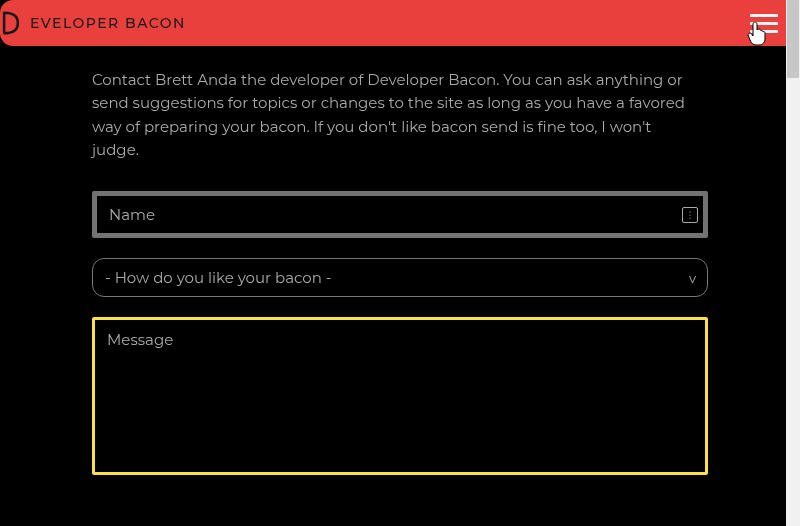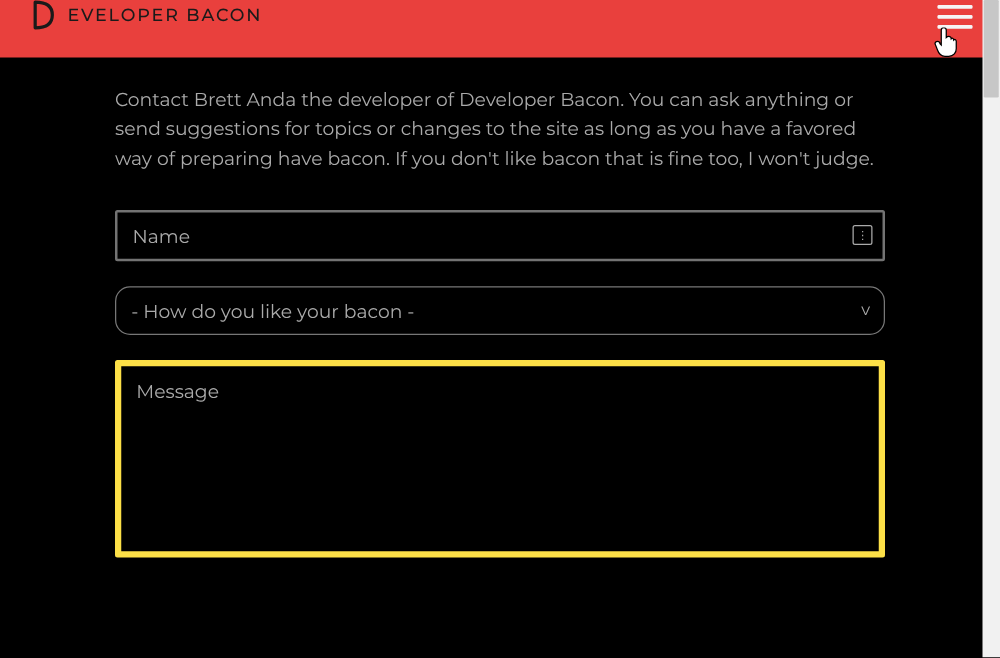--- a/index.html
+++ b/index.html
@@ -1,40 +1,41 @@
 <!DOCTYPE html>
 <html><head>
 <meta charset="utf-8">
 <style>
 * { margin: 0; padding: 0; box-sizing: border-box; }
 html, body { width: 800px; height: 526px; overflow: hidden; }
 body { font-family: 'Montserrat', Arial, sans-serif; background: #000; color: #ccc; position: relative; }
 
 .header {
   width: 100%; height: 46px; background: #e9403d;
-  display: flex; align-items: flex-start; justify-content: space-between;
-  padding: 0 18px 0 24px;
+  display: flex; align-items: center; justify-content: space-between;
+  padding: 0 18px 0 0;
+  border-radius: 13px;
 }
 .brand { display: flex; align-items: center; gap: 8px; color: #1a1a1a; }
 .brand-logo { width: 22px; height: 24px; display: flex; align-items: center; justify-content: center; }
 .brand-text { font-size: 14px; font-weight: 500; letter-spacing: 1.5px; color: #1a1a1a; }
 
 .hamburger { display: flex; flex-direction: column; gap: 5px; cursor: pointer; padding: 4px; }
 .hamburger span { display: block; width: 28px; height: 3px; background: #f5f5f5; border-radius: 1px; }
 
 .main { padding: 22px 92px 0 92px; }
 
 .page-title { color: #fff; font-size: 32px; font-weight: 700; letter-spacing: 2px; margin-bottom: 22px; font-family: 'Montserrat', Arial, sans-serif; }
 
 .intro { color: #aaa; font-size: 15px; line-height: 1.55; margin-bottom: 30px; max-width: 610px; }
 
 .row { display: flex; gap: 26px; margin-bottom: 20px; }
 
 .field {
-  flex: 1; background: transparent; border: 2px solid #737373;
+  flex: 1; background: transparent; border: 5px solid #737373;
   color: #ccc; font-size: 15px; padding: 9px 12px; outline: none;
   font-family: inherit; border-radius: 2px;
 }
 .field::placeholder { color: #aaa; }
 
 .name-wrap { flex: 1; position: relative; display: flex; }
 .name-wrap .field { width: 100%; padding-right: 34px; }
 .lp-icon {
   position: absolute; right: 10px; top: 50%; transform: translateY(-50%);
   width: 16px; height: 16px; border: 1px solid #aaa; border-radius: 2px;
@@ -46,21 +47,21 @@
   width: 100%; background: transparent; border: 1px solid #777; border-radius: 12px;
   color: #aaa; font-size: 15px; padding: 9px 34px 9px 12px; outline: none;
   font-family: inherit; appearance: none; -webkit-appearance: none; cursor: pointer;
 }
 .select-caret {
   position: absolute; right: 12px; top: 50%; transform: translateY(-50%);
   color: #aaa; font-size: 13px; pointer-events: none;
 }
 
 .message-box {
-  width: 100%; height: 158px; background: transparent; border: 5px solid #fde047;
+  width: 100%; height: 158px; background: transparent; border: 3px solid #fde047;
   border-radius: 2px; color: #bef264; font-size: 15px; padding: 10px 12px;
   outline: none; font-family: inherit; resize: none; margin-bottom: 24px;
 }
 .message-box::placeholder { color: #aaa; }
 
 .scrollbar-track {
   position: absolute; top: 0; right: 0; width: 14px; height: 100%;
   background: #f1f1f1;
 }
 .scrollbar-thumb {
@@ -93,21 +94,21 @@
     <span></span>
     <span></span>
   </div>
 </header>
 
 <svg class="cursor-pointer" viewBox="0 0 20 24">
   <path d="M6 2 C6 1 7 0 8 0 C9 0 10 1 10 2 L10 8 C10 8 11 7 12 7 C13 7 14 8 14 9 C15 8 16 9 16 10 C17 9 18 10 18 11 L18 17 C18 20 16 23 12 23 L9 23 C6 23 4 21 3 18 L1 13 C1 12 2 11 3 11 C4 11 5 12 5 13 L6 14 Z" fill="#fff" stroke="#000" stroke-width="1"></path>
 </svg>
 
 <main class="main">
-  <p class="intro">Contact Brett Anda the developer of Developer Bacon. You can ask anything or send suggestions for topics or changes to the site as long as you have a favored way of preparing have bacon. If you don't like bacon that is fine too, I won't judge.</p>
+  <p class="intro">Contact Brett Anda the developer of Developer Bacon. You can ask anything or send suggestions for topics or changes to the site as long as you have a favored way of preparing your bacon. If you don't like bacon send is fine too, I won't judge.</p>
 
   <div class="row">
     <div class="name-wrap">
       <input type="text" class="field" placeholder="Name" style="">
       <span class="lp-icon">⋮</span>
     </div>
   </div>
 
   <div class="select-wrap">
     <div class="select-box">- How do you like your bacon -</div>

